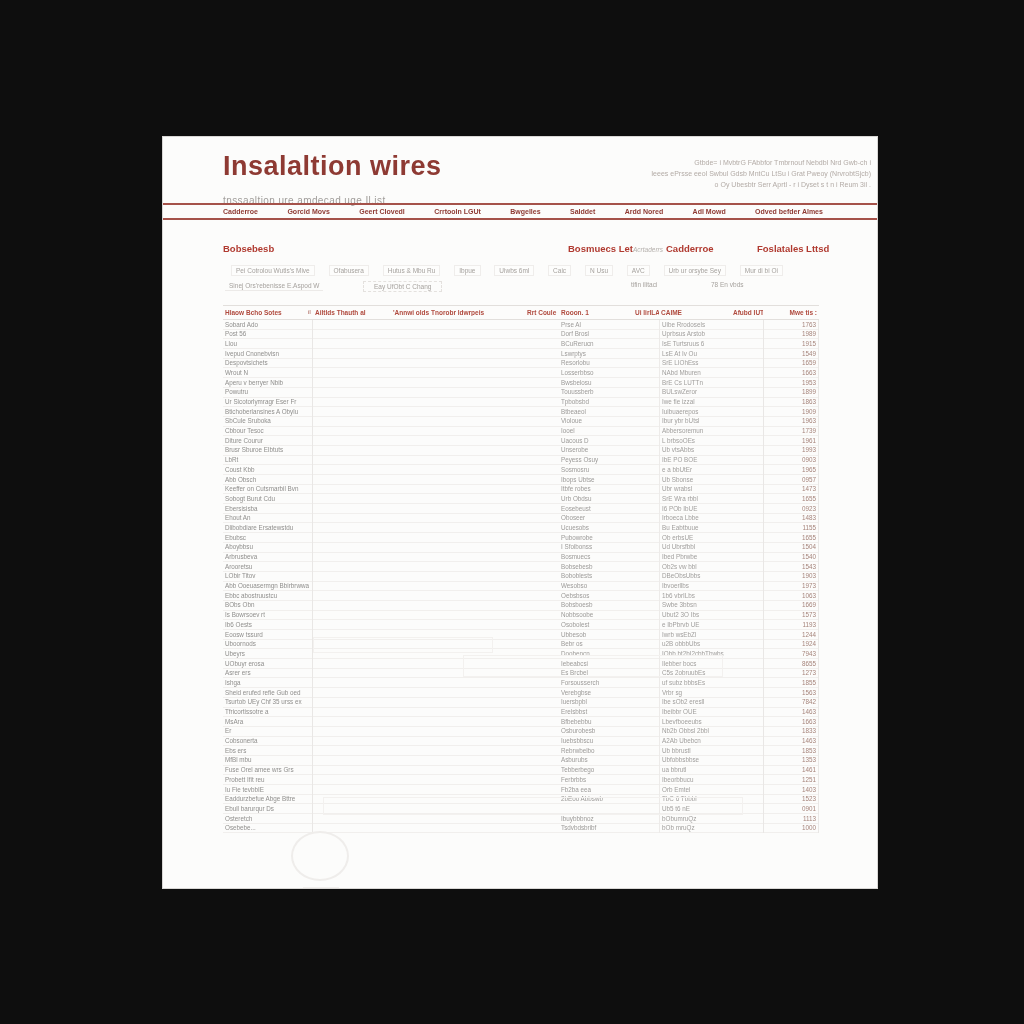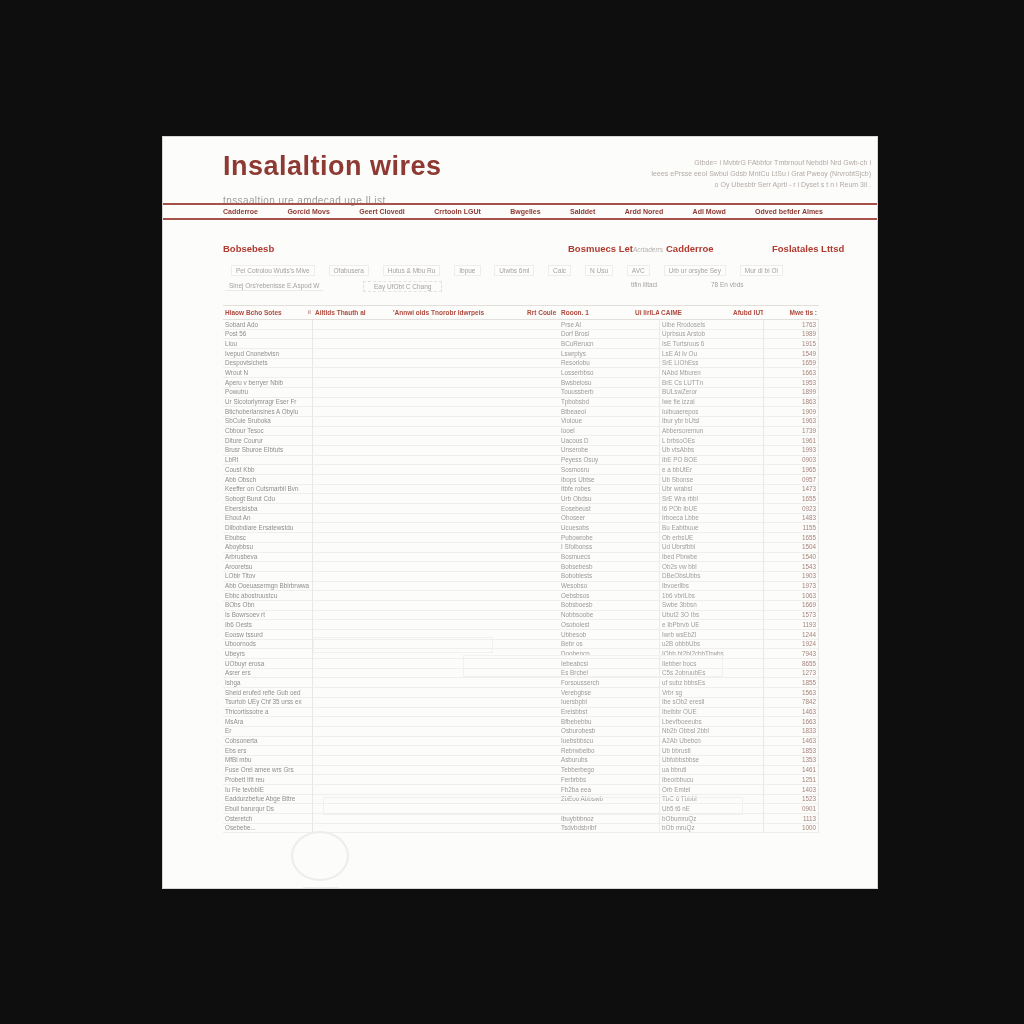--- a/index.html
+++ b/index.html
@@ -23,21 +23,21 @@
   .navband .nav-inner { position:absolute; left:60px; top:0; width:600px; height:100%;
              display:flex; justify-content:space-between; align-items:center; }
   .nav-inner span { font-size:7px; font-weight:bold; color:#8e3a33; white-space:nowrap; cursor:pointer; }
 
   
   .sections span { position:absolute; top:106px; font-size:9.5px; font-weight:bold; color:#b03a30; white-space:nowrap; }
   .sections .s1 { left:60px; }
   .sections .s2 { left:405px; }
   .sections .s3 { left:470px; }
   .sections .s3 .pre { font-weight:normal; color:#b5b0ac; font-size:6.5px; margin-right:3px; }
-  .sections .s4 { left:593px;padding-left:16px; }
+  .sections .s4 { left:578px;padding-left:16px; }
 
   
   .filter1 { position:absolute; left:68px; top:128px; width:552px;
              display:flex; justify-content:space-between; }
   .filter1 span { font-size:6.5px; color:#a6a29e; border:1px solid #efedeb;
                   padding:1px 4px; white-space:nowrap; background:#fdfdfc; cursor:pointer; }
   .filter2 { position:absolute; left:0; top:144px; width:716px; height:14px; }
   .filter2 span { position:absolute; font-size:6.5px; color:#a6a29e; white-space:nowrap; cursor:pointer; }
   .filter2 span:nth-of-type(1) { left:62px; border-bottom:1px solid #eceae8; padding:1px 4px; }
   .filter2 span:nth-of-type(2) { left:200px; border:1px dashed #e4e1de; padding:1px 10px; }

